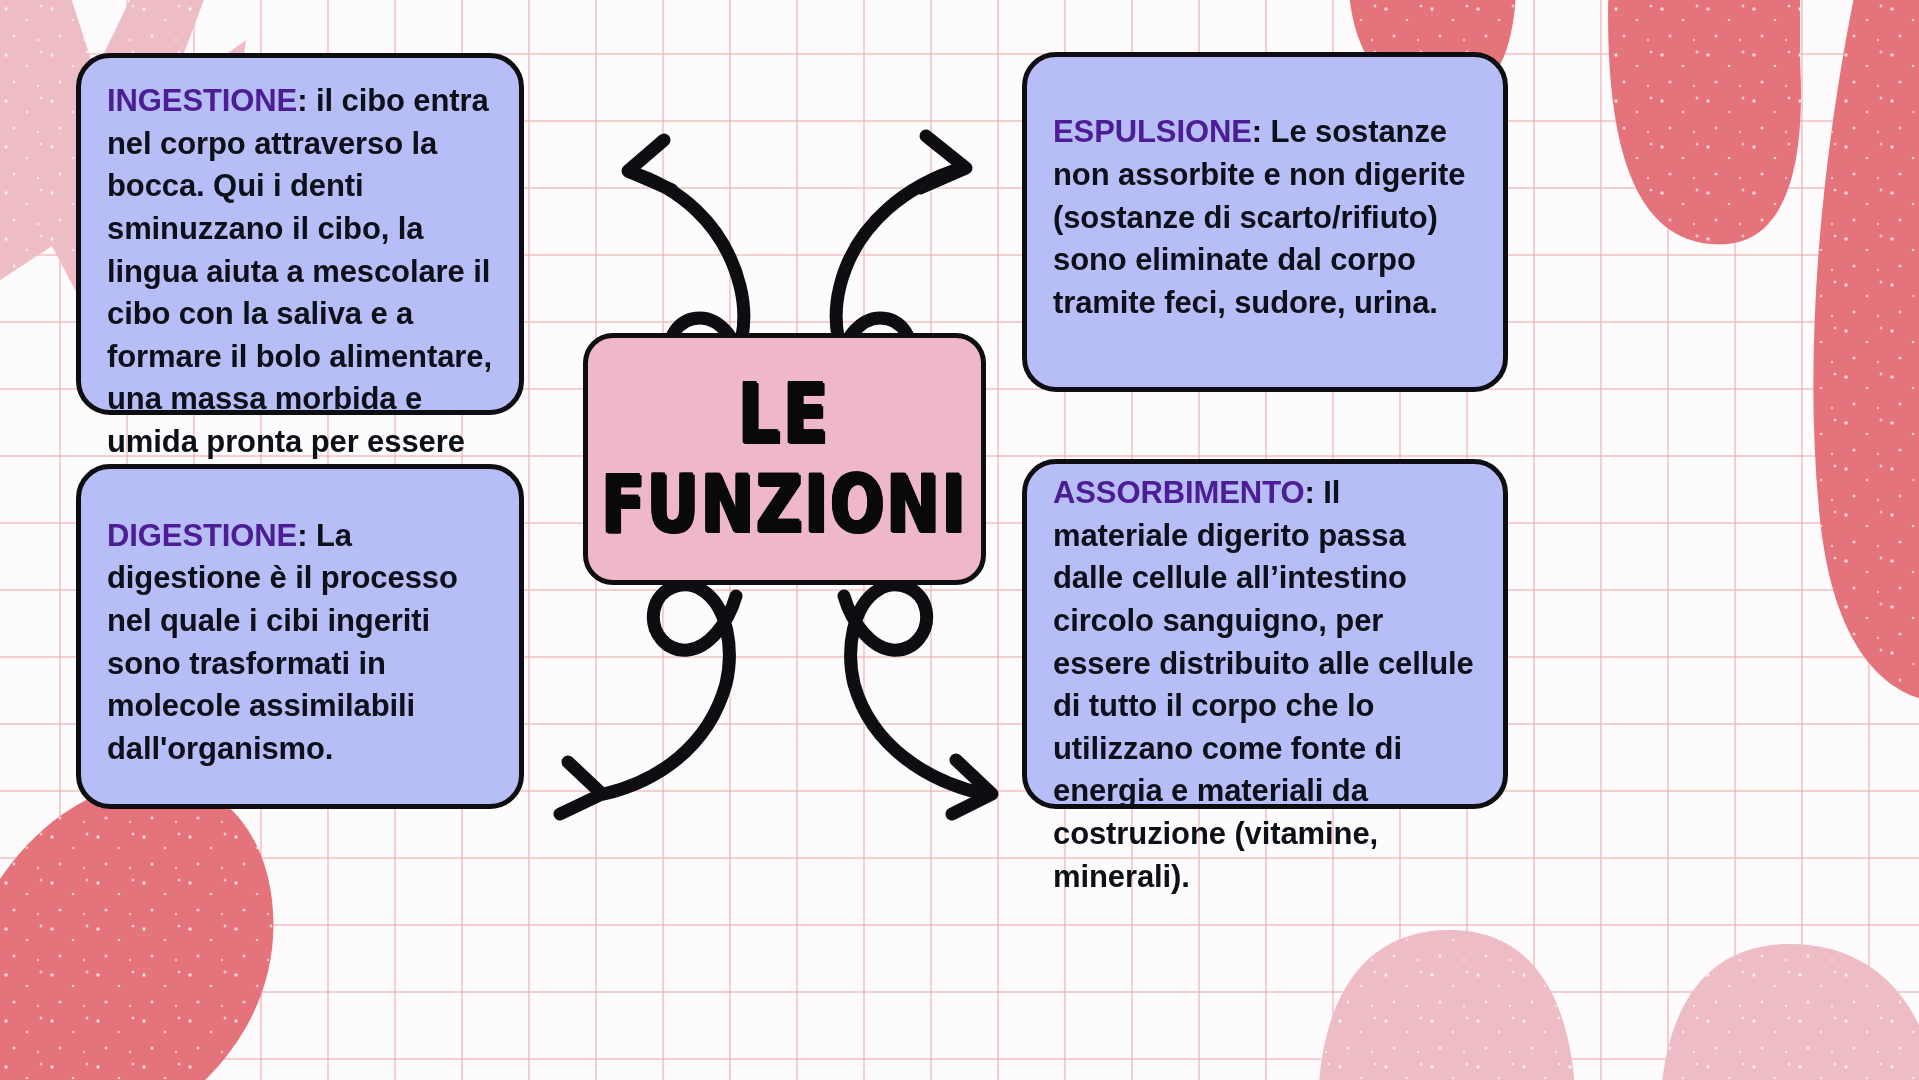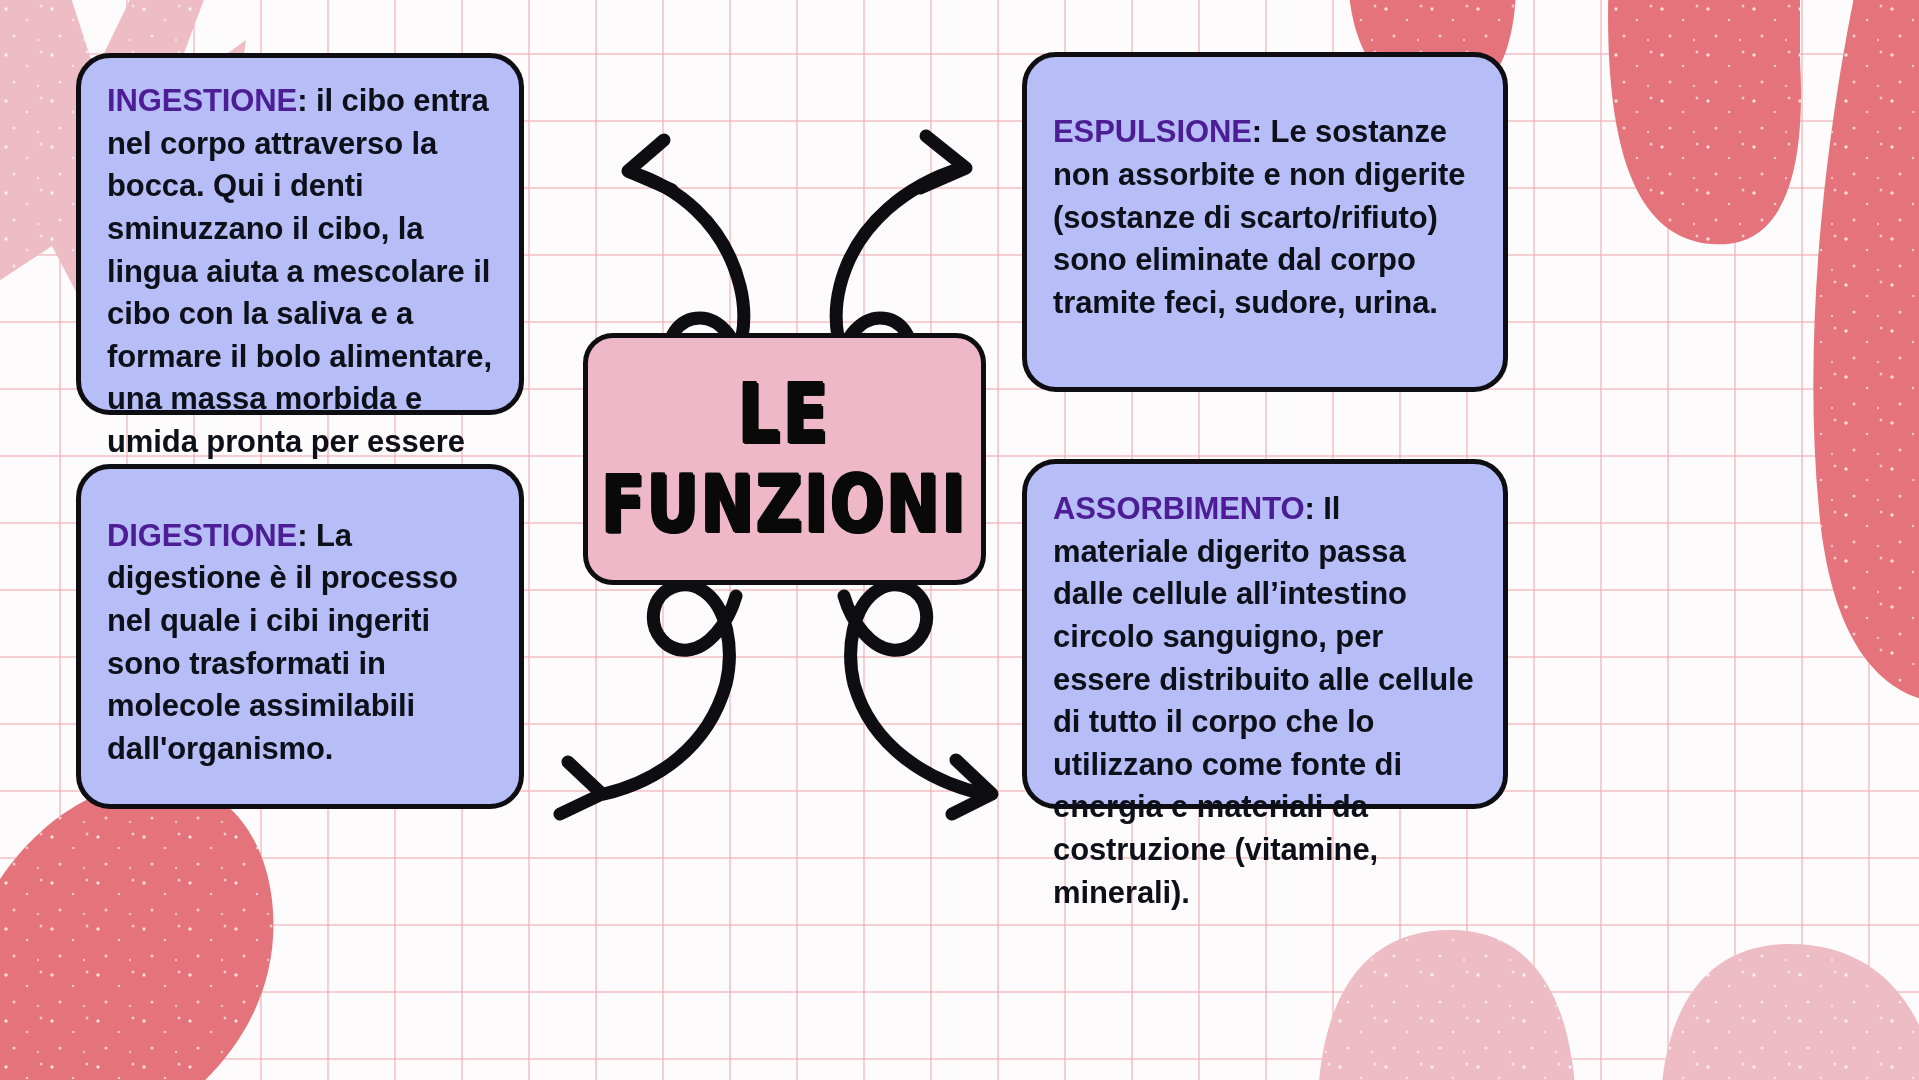--- a/index.html
+++ b/index.html
@@ -95,21 +95,21 @@
     align-items: center;
     padding-top: 0;
     padding-bottom: 8px;
   }
 
   #card-assorbimento {
     left: 1022px;
     top: 459px;
     width: 486px;
     height: 350px;
-    padding-top: 24px;
+    padding-top: 8px;
   }
 
   
   #center-node {
     position: absolute;
     left: 583px;
     top: 333px;
     width: 403px;
     height: 252px;
     box-sizing: border-box;

